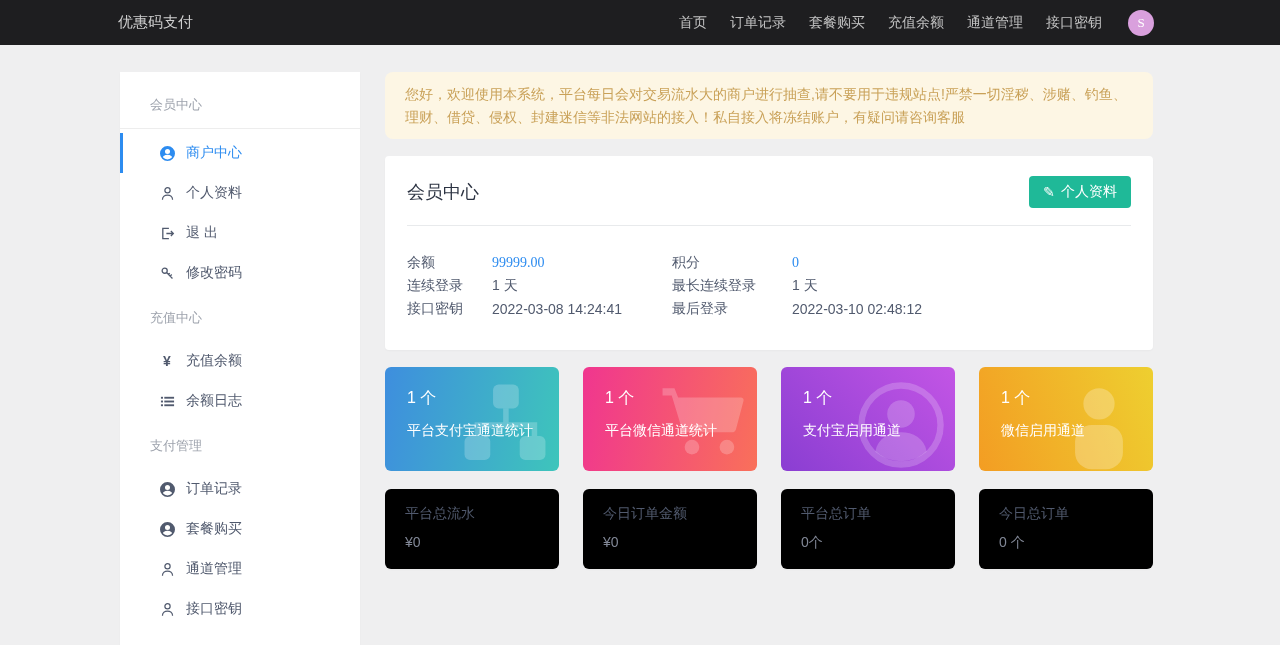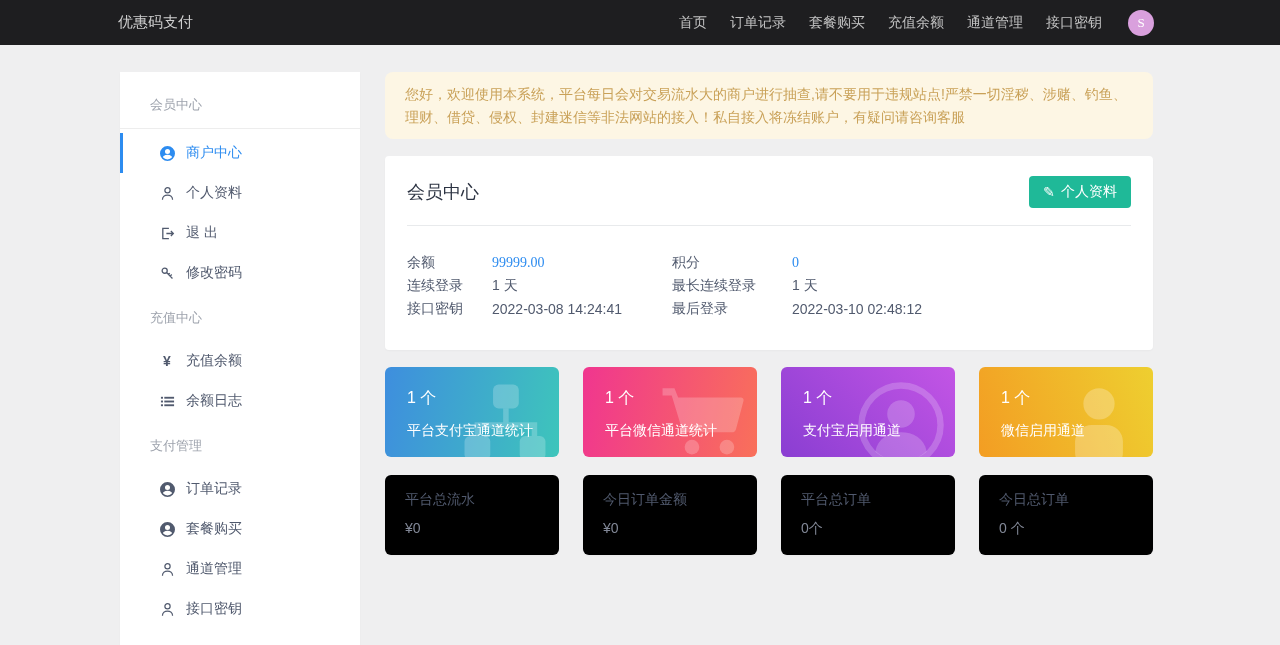--- a/index.html
+++ b/index.html
@@ -64,21 +64,21 @@
     margin-top:28px; display:grid;
     grid-template-columns:85px 180px 120px 1fr;
     row-gap:5px; font-size:14px; align-items:center;
   }
   .f-label { color:#515a6e; }
   .f-value { color:#515a6e; }
   .f-value.blue { color:#2d8cf0;font-family:Liberation Serif, serif; }
   
   .grad-row { display:flex; gap:24px; margin-top:17px; }
   .grad-card {
-    flex:1; height:90px; border-radius:6px; position:relative; overflow:hidden;
+    flex:1; height:104px; border-radius:6px; position:relative; overflow:hidden;
     color:#fff; padding:21px 0 0 22px;
   }
   .g-count { font-size:16px; position:relative; z-index:1; }
   .g-label { font-size:14px; margin-top:13px; position:relative; z-index:1; }
   .wm { position:absolute; right:8px; top:12px; width:92px; height:92px; }
   
   .stat-row { display:flex; gap:24px; margin-top:18px; }
   .stat-card {
     flex:1; height:80px; background:#000000; border-radius:6px;
     padding:16px 20px; box-shadow:0 1px 2px rgba(0,0,0,.03);

